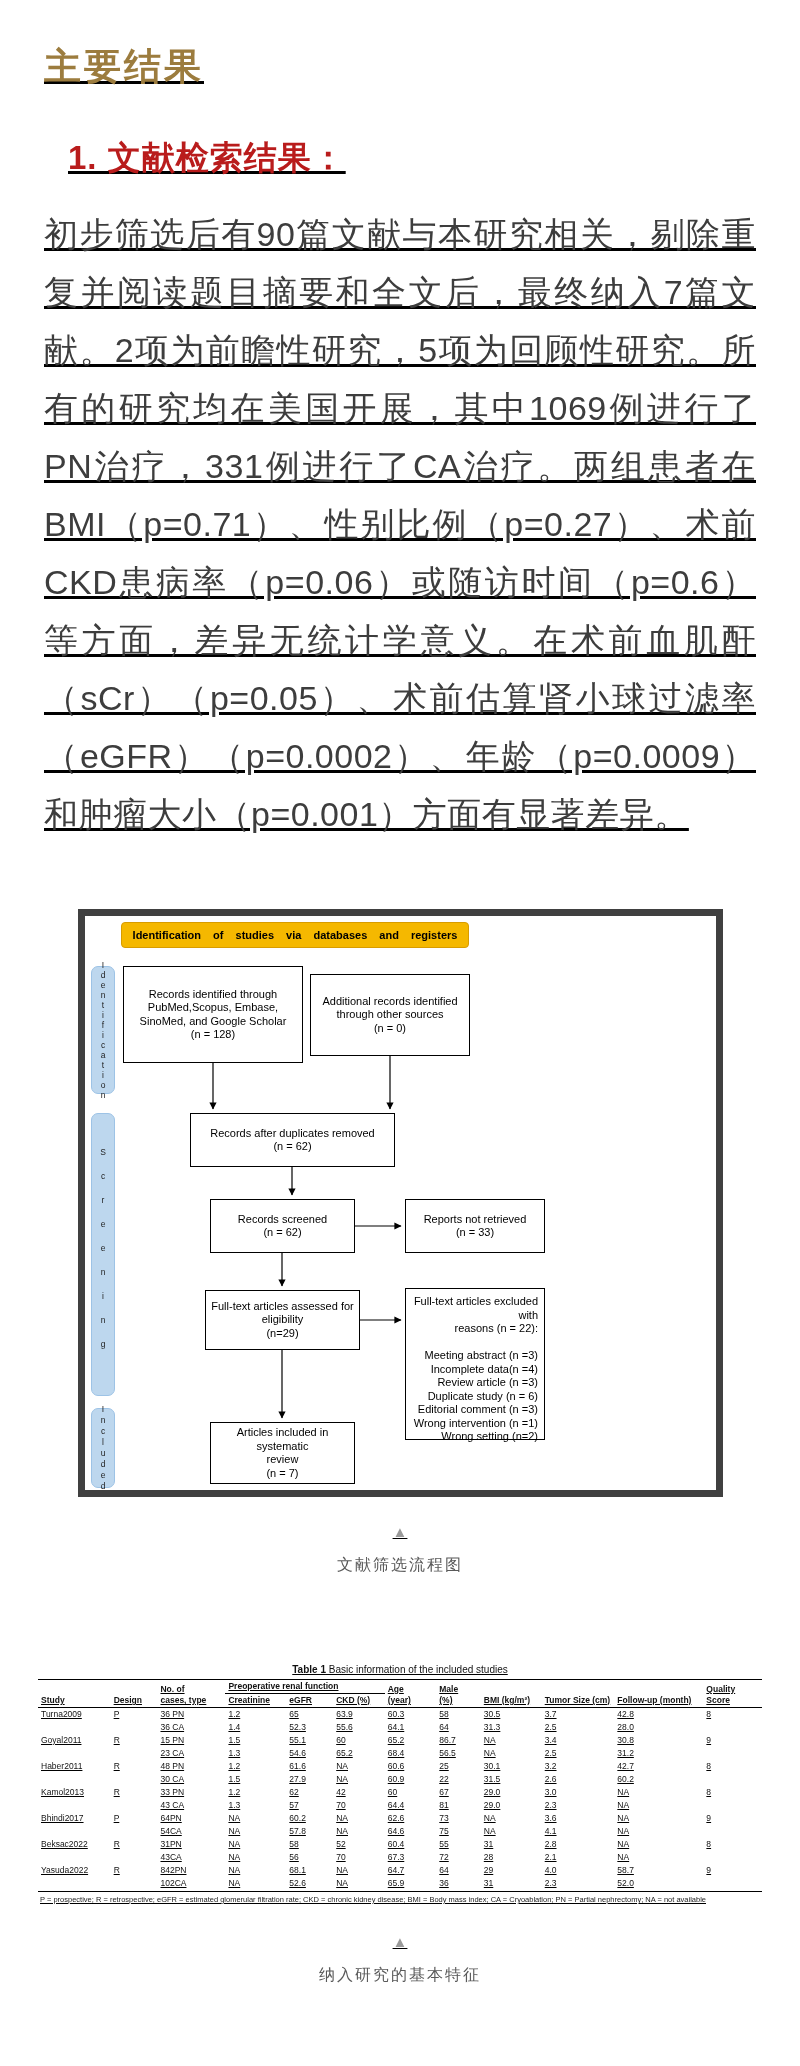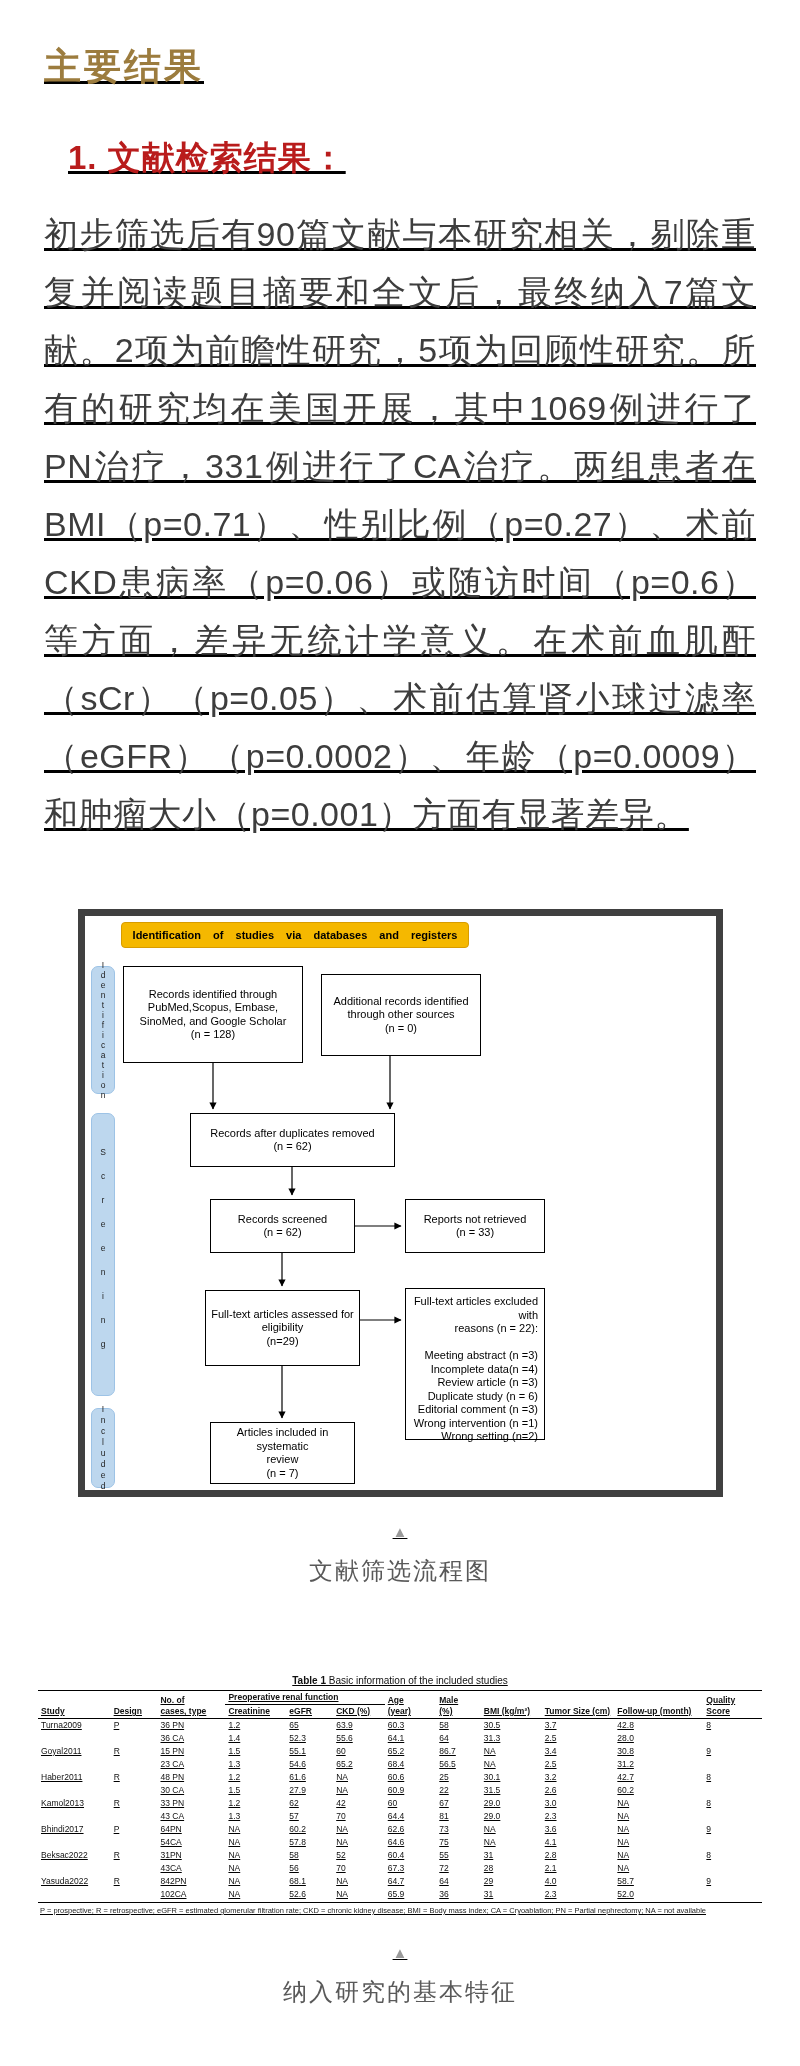--- a/index.html
+++ b/index.html
@@ -49,36 +49,36 @@
   .stage-screening      { top: 197px; height: 283px; letter-spacing: 14px; }
   .stage-included       { top: 492px; height: 80px;  letter-spacing: 1px; }
   .fbox {
     position: absolute; background: #fff; border: 1px solid #000;
     display: flex; align-items: center; justify-content: center;
     text-align: center; font-size: 11px; line-height: 13.5px; color: #000;
     padding: 3px;
   }
   .fbox span { white-space: pre-line; }
   .box-identified   { left: 38px;  top: 50px;  width: 180px; height: 97px; }
-  .box-additional   { left: 236px; top: 58px;  width: 160px; height: 82px; }
+  .box-additional   { left: 225px; top: 58px;  width: 160px; height: 82px; }
   .box-duplicates   { left: 105px; top: 197px; width: 205px; height: 54px; }
   .box-screened     { left: 125px; top: 283px; width: 145px; height: 54px; }
   .box-notretrieved { left: 320px; top: 283px; width: 140px; height: 54px; }
-  .box-fulltext     { left: 120px; top: 374px; width: 155px; height: 76px; }
+  .box-fulltext     { left: 120px; top: 374px; width: 155px; height: 60px; }
   .box-excluded     { left: 320px; top: 372px; width: 140px; height: 152px;
                       align-items: flex-start; justify-content: flex-start;
                       text-align: right; padding: 6px; }
   .box-included     { left: 125px; top: 506px; width: 145px; height: 62px; }
 
   
   .caption-block { text-align: center; margin-top: 26px; }
   .caption-tri { display: block; font-size: 15px; line-height: 18px; color: #9b9b9b; }
   .caption-text {
     display: inline-block; margin-top: 14px;
-    font-size: 24px; color: #595959; letter-spacing: 2px;
+    font-size: 16px; color: #595959; letter-spacing: 2px;
   }
 
   
   .table-figure { width: 724px; margin: 86px 0 0 38px; background: #fff; }
   .table-title { font-size: 10px; color: #111; padding: 2px 2px 4px 2px; text-align: center; }
   .table-title .tt-label { font-weight: bold; }
   table.studies { width: 100%; border-collapse: collapse; table-layout: fixed; }
   table.studies th, table.studies td {
     font-size: 8.5px; line-height: 11px; text-align: left;
     padding: 1px 3px; color: #111; overflow: hidden;

